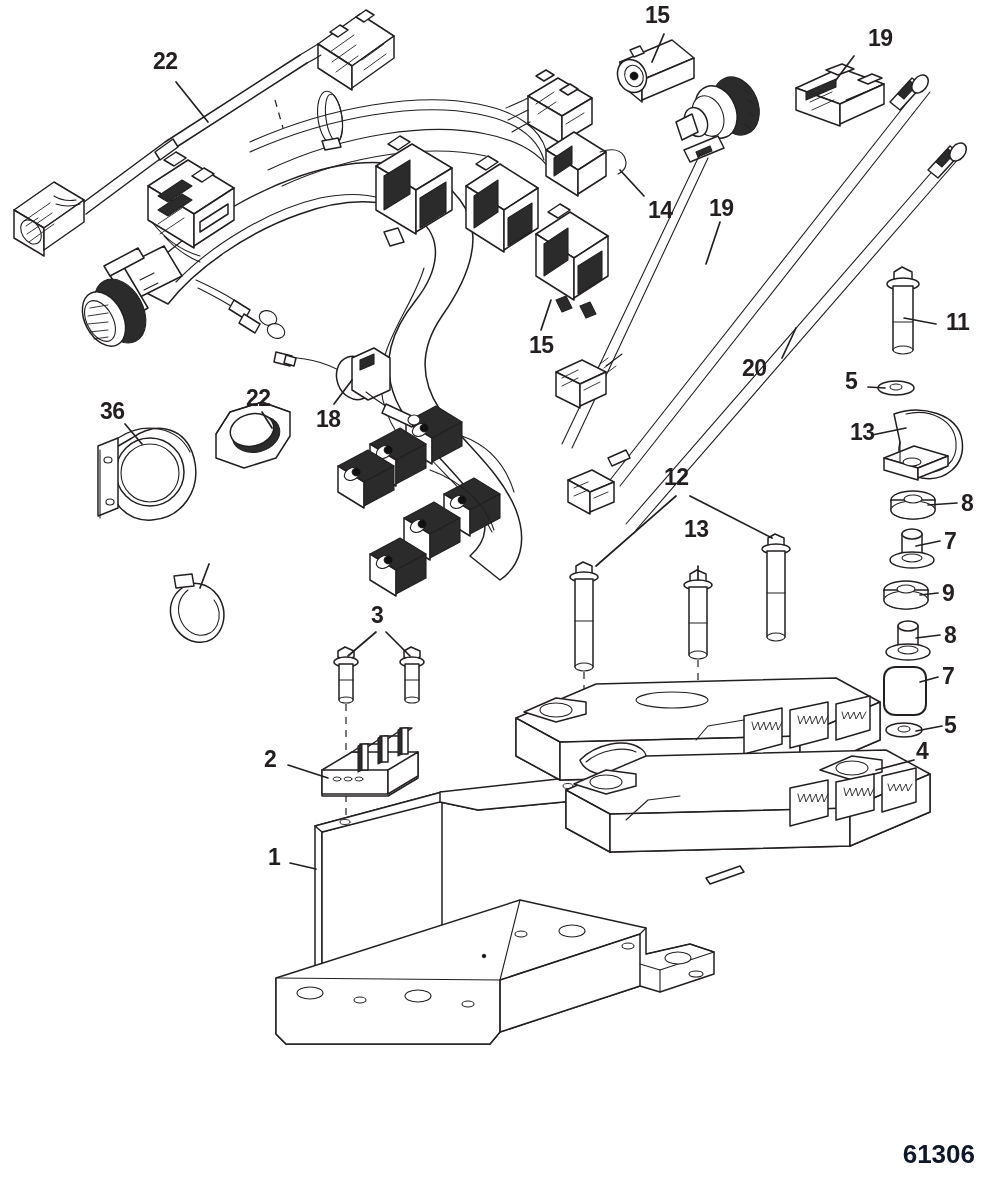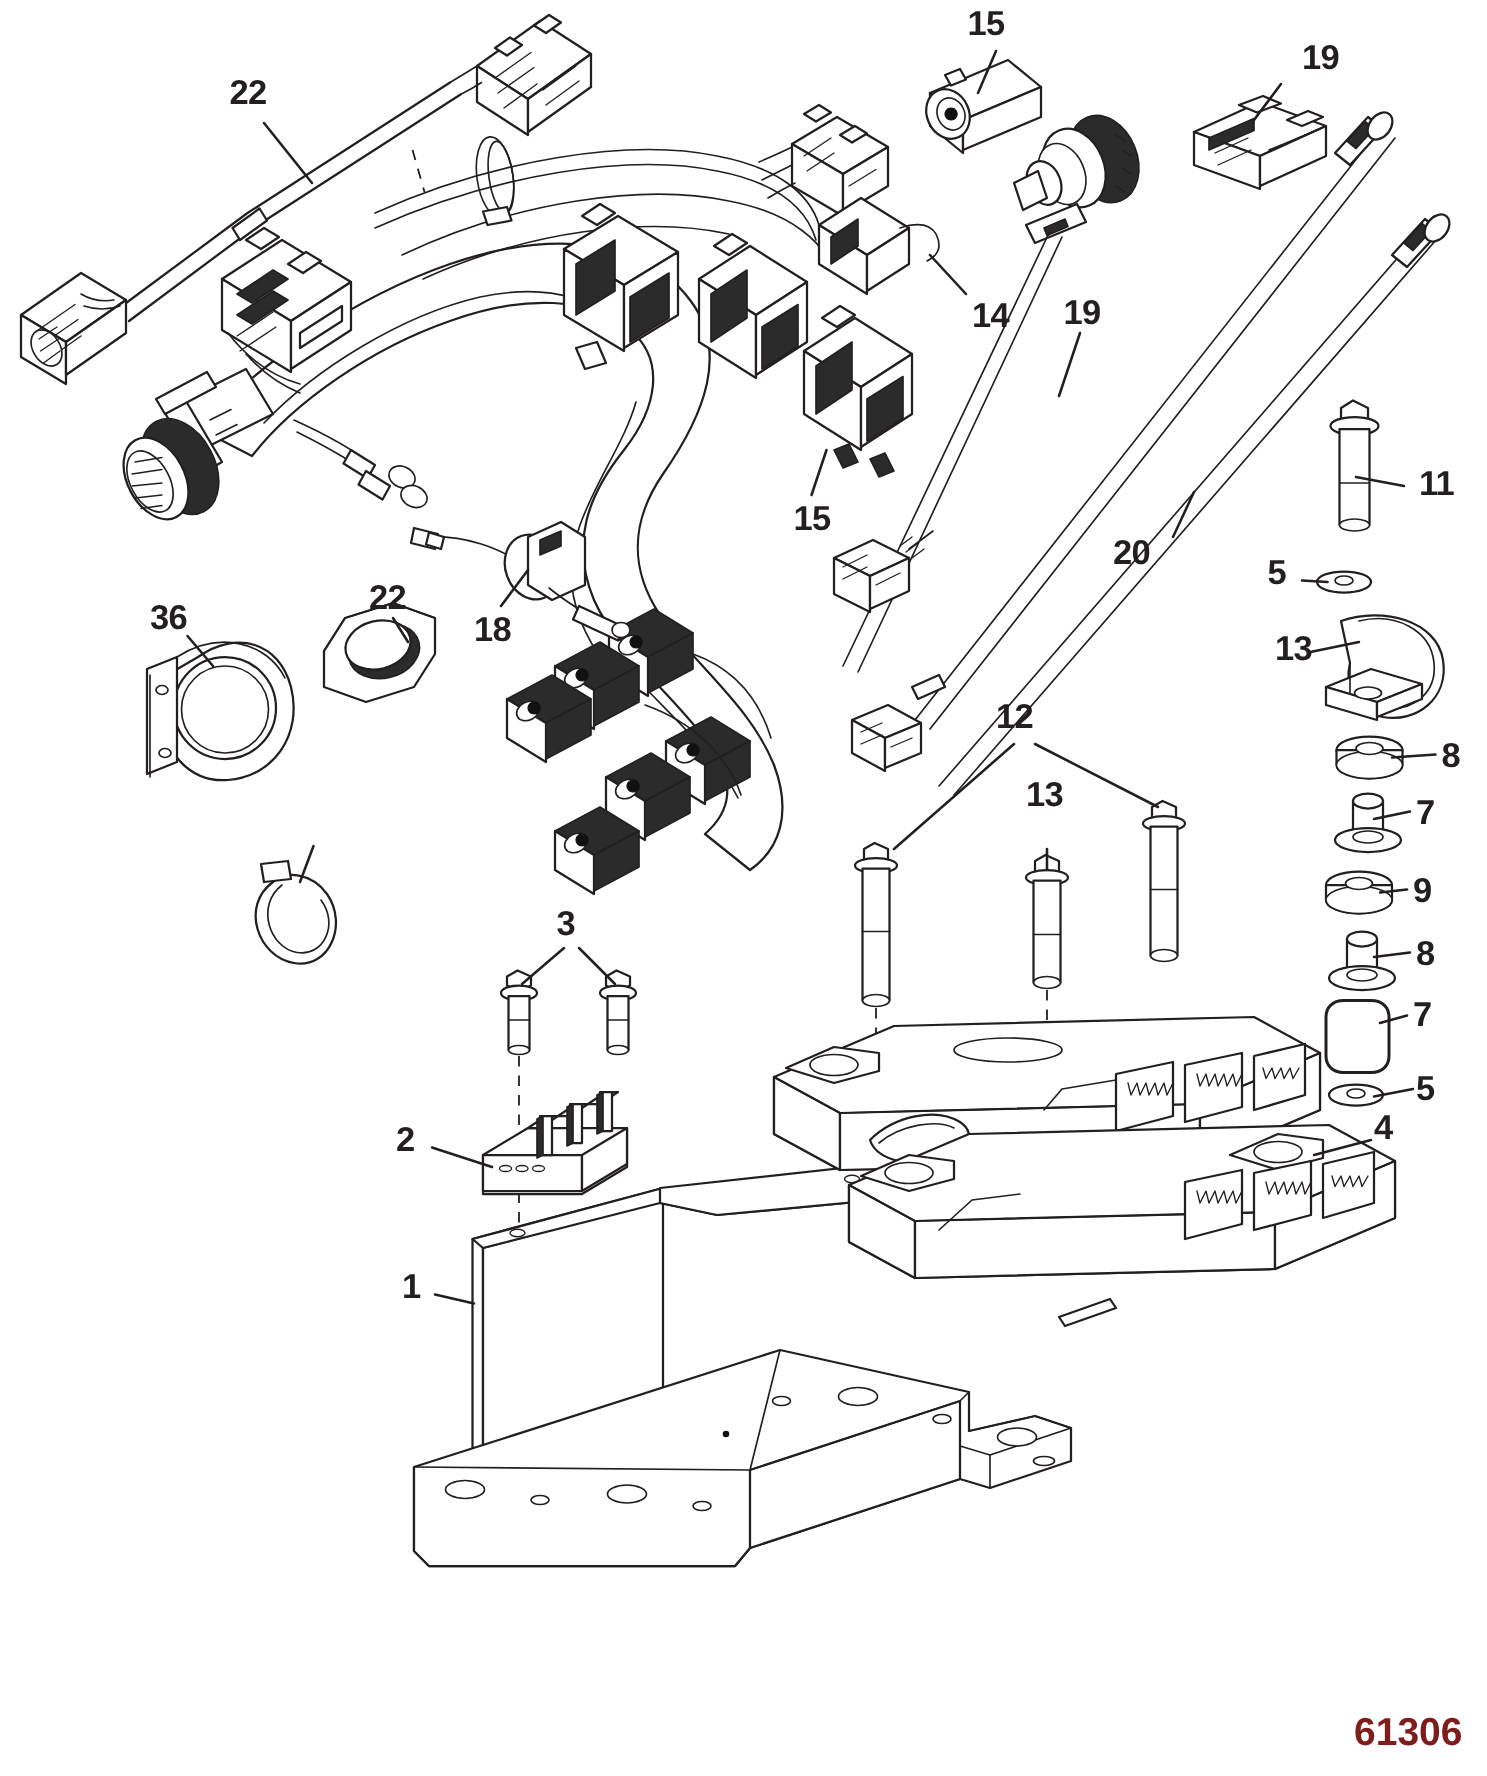--- a/index.html
+++ b/index.html
@@ -20,21 +20,21 @@
     color:#231f20;
     letter-spacing:-0.5px;
     white-space:nowrap;
     user-select:none;
   }
   #diagram-number{
     position:absolute;
     right:16px;bottom:14px;
     font-weight:bold;
     font-size:26px;
-    color:#7f1d1d;
+    color:#0f172a;
     letter-spacing:0px;
   }
   
   .ln{fill:none;stroke:#231f20;stroke-width:1.5;stroke-linecap:round;stroke-linejoin:round;}
   .ln-thin{fill:none;stroke:#231f20;stroke-width:1.1;stroke-linecap:round;stroke-linejoin:round;}
   .ln-hair{fill:none;stroke:#231f20;stroke-width:0.9;stroke-linecap:round;stroke-linejoin:round;}
   .fillw{fill:#ffffff;stroke:#231f20;stroke-width:1.5;stroke-linejoin:round;}
   .fillw-thin{fill:#ffffff;stroke:#231f20;stroke-width:1.1;stroke-linejoin:round;}
   .filld{fill:#2b2b2b;stroke:#231f20;stroke-width:1.1;stroke-linejoin:round;}
   .fillk{fill:#111111;stroke:#111111;stroke-width:0.8;}

